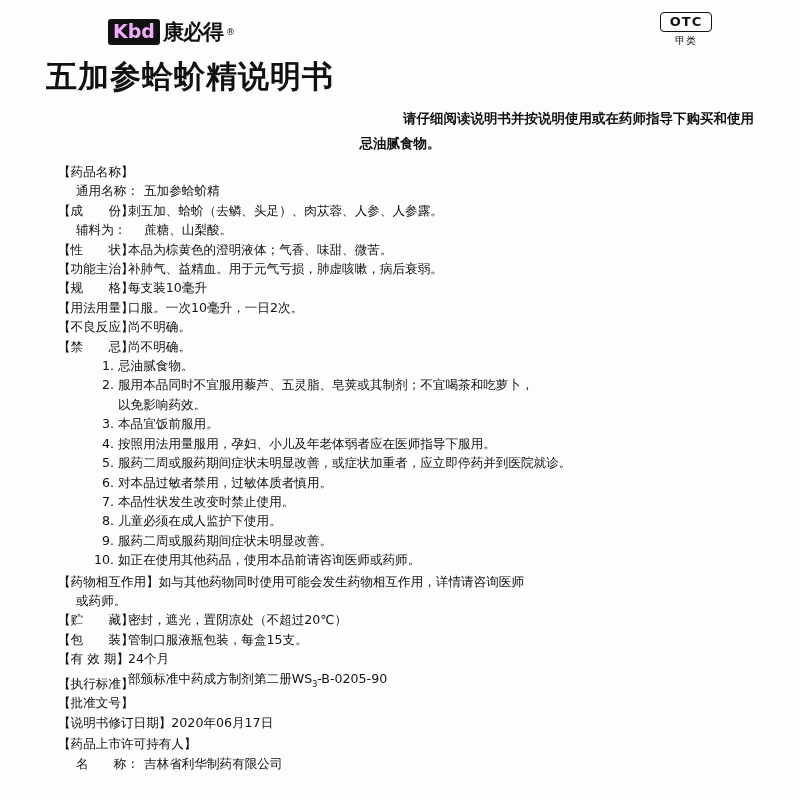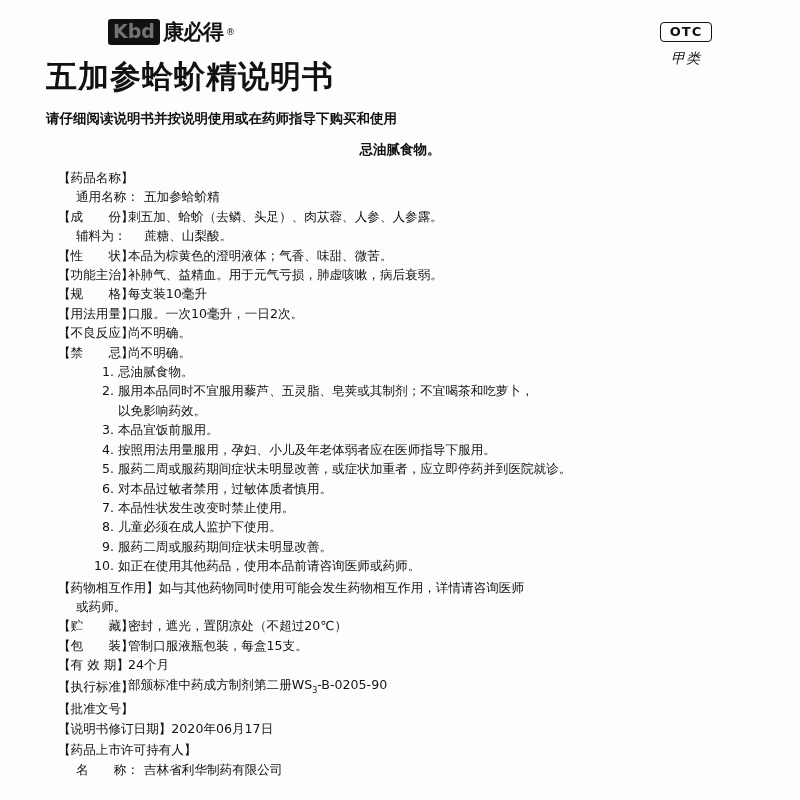--- a/index.html
+++ b/index.html
@@ -31,92 +31,91 @@
   .logo {
     position: absolute;
     left: 62px;
     top: 8px;
     display: flex;
     align-items: center;
     gap: 3px;
   }
   .logo-mark {
     background: #111;
-    color: #737373;
+    color: #f0abfc;
     font-weight: bold;
     font-size: 19px;
     line-height: 19px;
     padding: 3px 5px 4px 5px;
     border-radius: 3px;
     letter-spacing: 0px;
     font-family: "DejaVu Sans", "Liberation Sans", sans-serif;
   }
   .logo-cn {
     font-size: 21px;
     font-weight: bold;
     letter-spacing: -1px;
   }
   .logo-reg {
     font-size: 9px;
     vertical-align: super;
   }
   .otc {
     position: absolute;
     right: 42px;
-    top: 12px;
+    top: 2px;
     width: 52px;
     text-align: center;
   }
   .otc-box {
     border: 1.5px solid #111;
     border-radius: 4px;
     font-size: 13px;
     font-weight: bold;
     letter-spacing: 1px;
     padding: 1px 0 2px 0;
     line-height: 15px;
   }
   .otc-sub {
-    font-size: 14px;
-    margin-top: 8px;
+    font-size: 10px;
+    margin-top: 2px;
     letter-spacing: 1px;
-    font-style: italic;
   }
 
   
   .title {
     font-size: 31px;
     font-weight: bold;
     letter-spacing: 1px;
     margin: 2px 0 10px 0;
   }
   .subtitle {
-    text-align: left;
+    text-align: right;
     font-size: 13.5px;
     font-weight: bold;
     line-height: 21px;
-    margin-bottom: 10px;
+    margin-bottom: 4px;
   }
   .subtitle2 {
     text-align: center;
     font-size: 13.5px;
     font-weight: bold;
     line-height: 21px;
     margin-bottom: 8px;
   }
 
   
   .body {
     font-size: 12.6px;
     line-height: 19.4px;
     padding: 0 4px 0 12px;
   }
   .row {
     display: flex;
-    align-items: center;
+    align-items: flex-end;
   }
   .label {
     flex: 0 0 auto;
     white-space: nowrap;
   }
   .label-w {
     width: 70px;
   }
   .val {
     flex: 1 1 auto;

